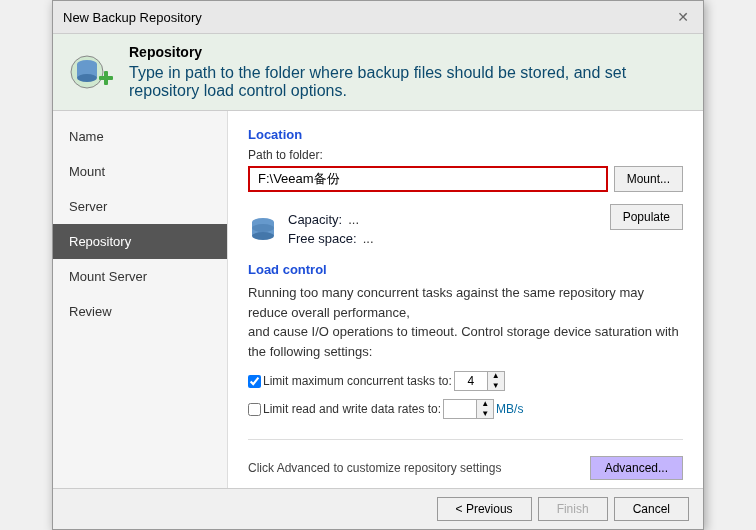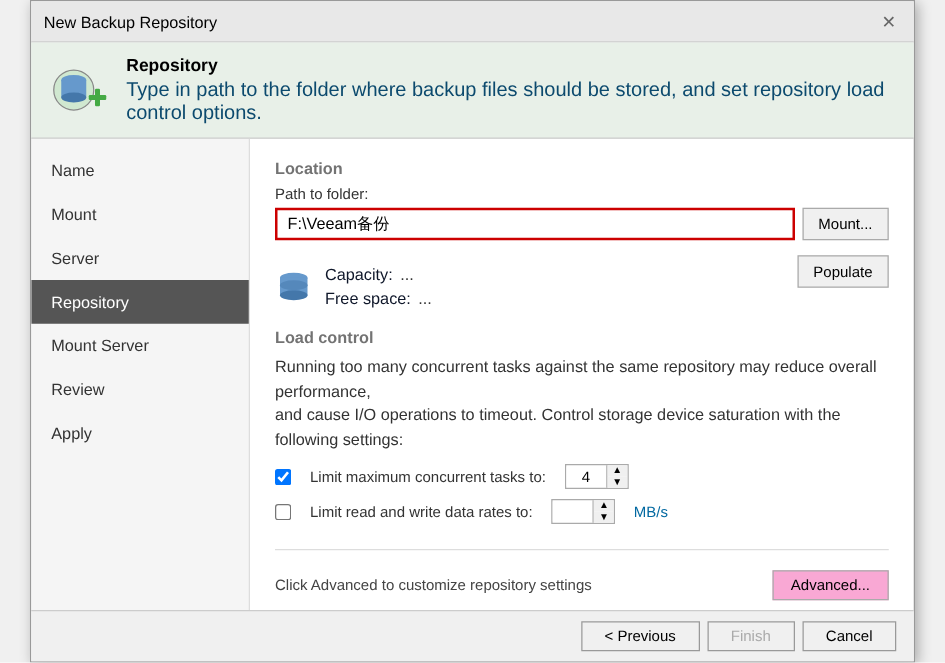--- a/index.html
+++ b/index.html
@@ -1,20 +1,20 @@
 <!DOCTYPE html>
 <html><head>
   <meta charset="utf-8">
   <style>
     * { box-sizing: border-box; margin: 0; padding: 0; font-family: 'Segoe UI', Tahoma, sans-serif; font-size: 13px; }
 
     body { background: #f0f0f0; display: flex; justify-content: center; align-items: center; height: 100vh; }
 
     .dialog {
-      width: 708px;
+      width: 652px;
       height: 530px;
       background: #fff;
       border: 1px solid #999;
       box-shadow: 2px 2px 10px rgba(0,0,0,0.3);
       display: flex;
       flex-direction: column;
     }
 
     .title-bar {
       background: #e8e8e8;
@@ -102,21 +102,21 @@
     .main-content {
       flex: 1;
       padding: 16px 20px;
       overflow-y: auto;
       display: flex;
       flex-direction: column;
       gap: 12px;
     }
 
     .section-title {
-      color: #737373;
+      color: #1d4ed8;
       font-weight: bold;
       font-size: 13px;
       margin-bottom: 6px;
     }
 
     .path-label {
       font-size: 12px;
       color: #333;
       margin-bottom: 4px;
     }
@@ -195,21 +195,21 @@
     .load-control-desc {
       font-size: 12px;
       color: #333;
       line-height: 1.5;
       margin-bottom: 10px;
     }
 
     .checkbox-row {
       display: flex;
       align-items: center;
-      gap: 15px;
+      gap: 2px;
       margin-bottom: 8px;
     }
 
     .checkbox-row input[type="checkbox"] {
       width: 13px;
       height: 13px;
     }
 
     .checkbox-label {
       font-size: 12px;
@@ -258,21 +258,21 @@
       color: #0369a1;
     }
 
     .footer-hint {
       font-size: 12px;
       color: #444;
     }
 
     .advanced-btn {
       padding: 4px 14px;
-      background: #f9a8d4;
+      background: #c4b5fd;
       border: 1px solid #aaa;
       cursor: pointer;
       font-size: 12px;
     }
 
     .nav-buttons {
       border-top: 1px solid #ccc;
       background: #f0f0f0;
       padding: 8px 14px;
       display: flex;
@@ -333,23 +333,20 @@
         <span>Server</span>
       </div>
       <div class="sidebar-item active">
         <span>Repository</span>
       </div>
       <div class="sidebar-item">
         <span>Mount Server</span>
       </div>
       <div class="sidebar-item">
         <span>Review</span>
-      </div>
-      <div class="sidebar-item">
-        <span>Apply</span>
       </div>
     </div>
 
     <div class="main-content">
 
       <div>
         <div class="section-title">Location</div>
         <div class="path-label">Path to folder:</div>
         <div class="path-row">
           <input class="path-input" type="text" value="F:\Veeam备份" style="">

